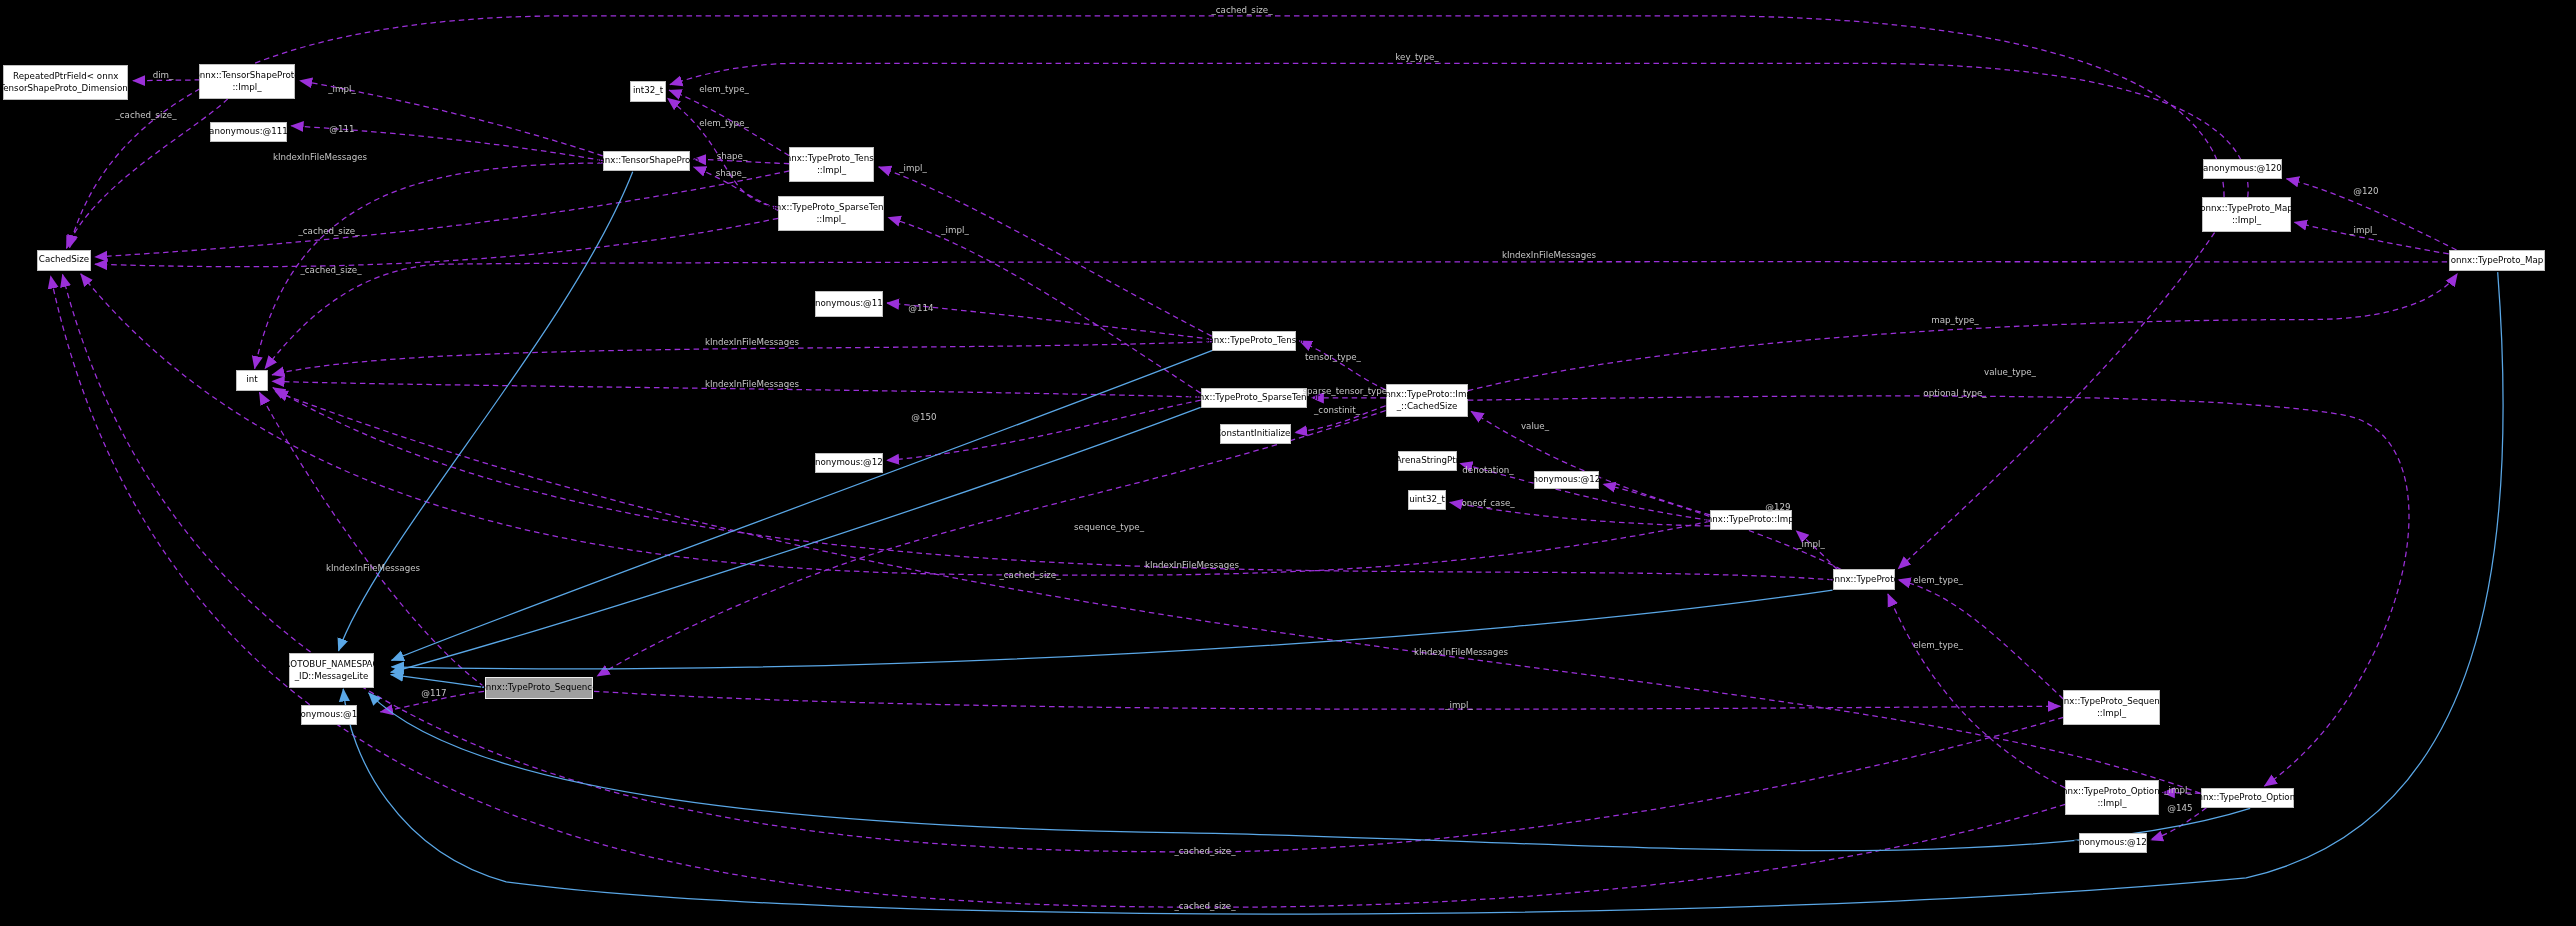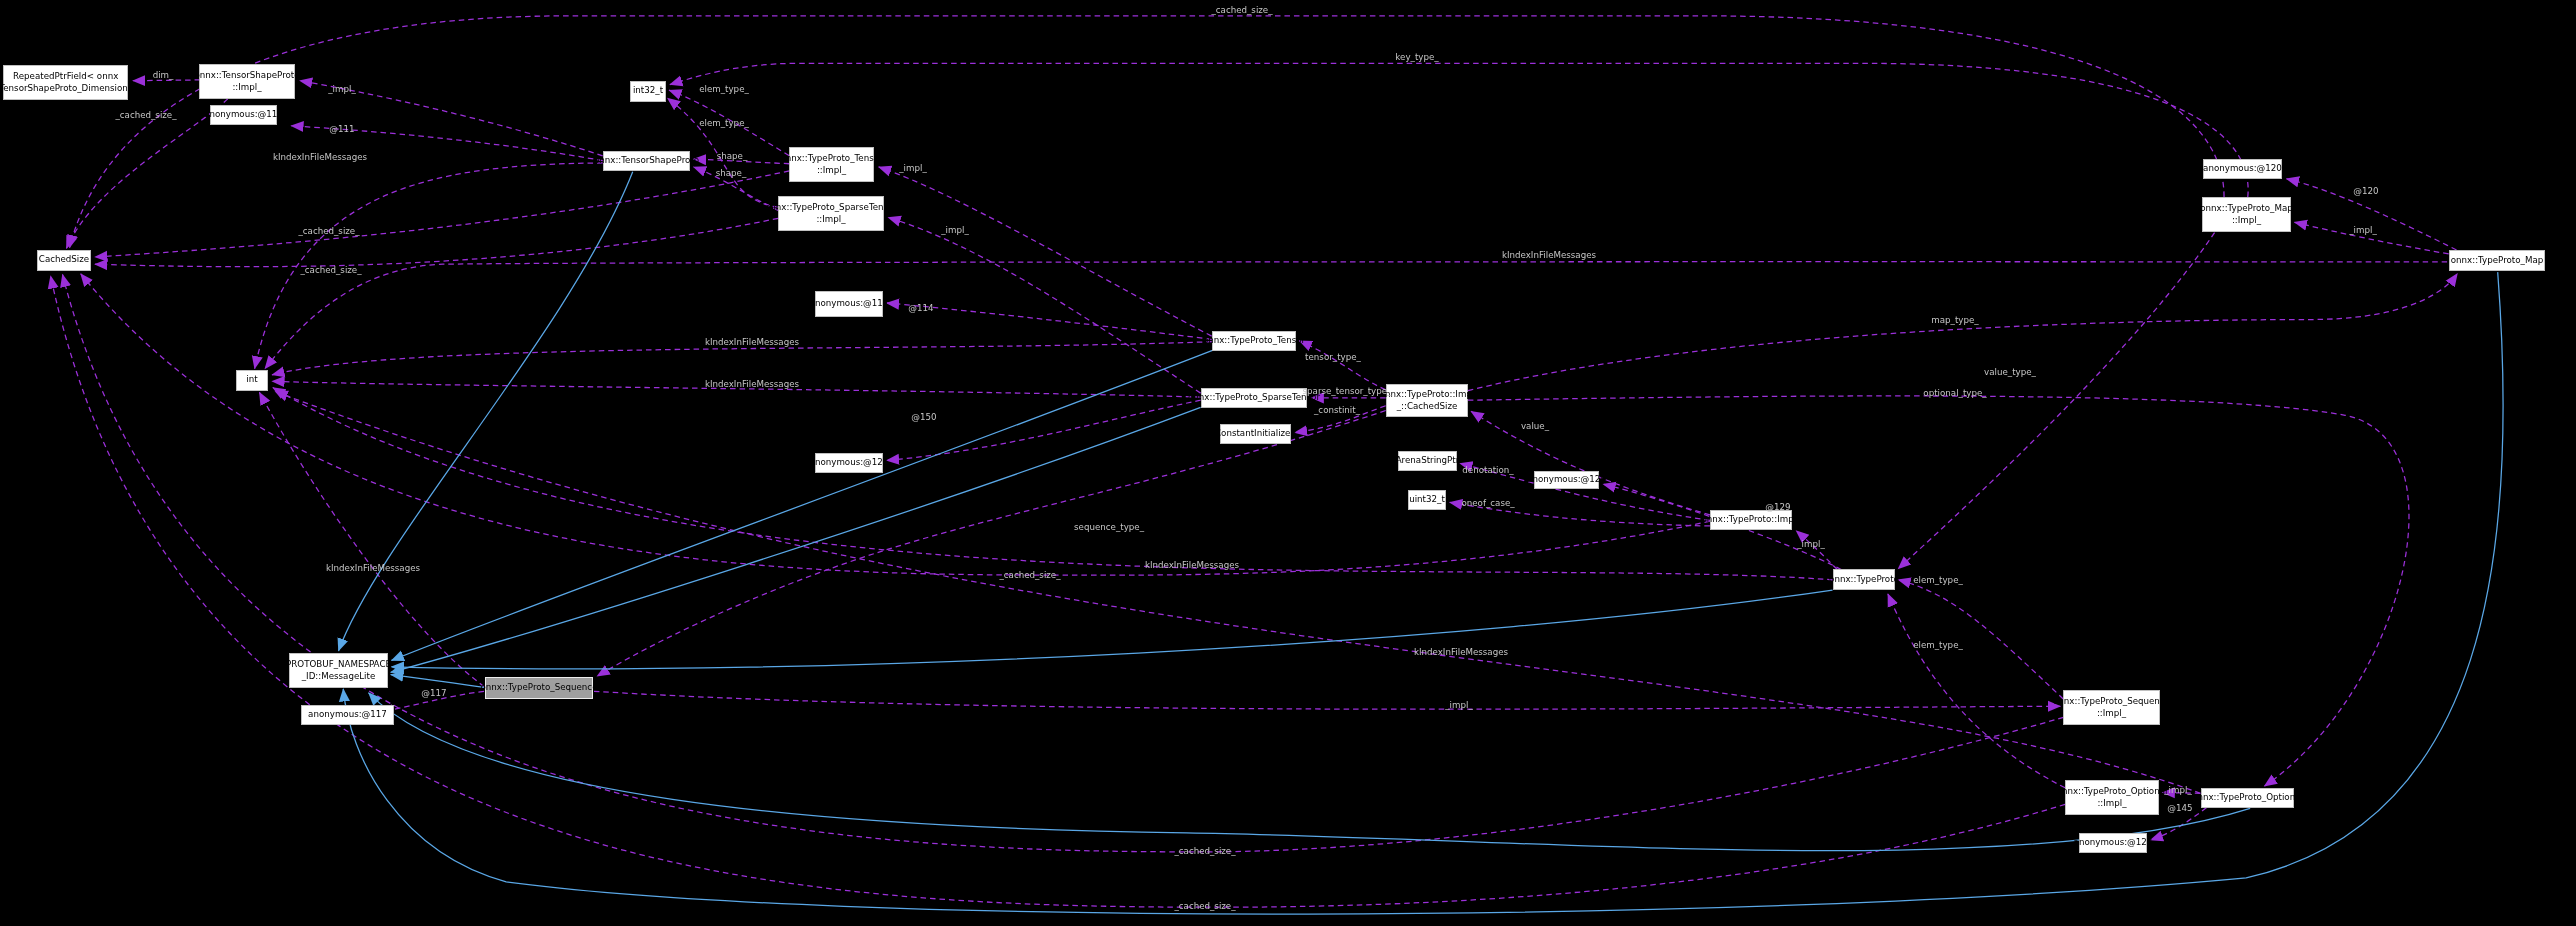--- a/index.html
+++ b/index.html
@@ -88,21 +88,21 @@
   </svg>
 
   <div class="node" style="left:3.2px;top:65px;width:125px;height:35px">
     <span>RepeatedPtrField&lt; onnx</span>
     <span>::TensorShapeProto_Dimension &gt;</span>
   </div>
   <div class="node" style="left:199px;top:64px;width:96px;height:35px">
     <span>onnx::TensorShapeProto</span>
     <span>::Impl_</span>
   </div>
-  <div class="node" style="left:210px;top:105px;width:67px;height:20px">
+  <div class="node" style="left:210px;top:122px;width:77px;height:20px">
     <span>anonymous:@111</span>
   </div>
   <div class="node" style="left:630px;top:81px;width:36px;height:20.6px">
     <span>int32_t</span>
   </div>
   <div class="node" style="left:603px;top:151px;width:87px;height:20px">
     <span>onnx::TensorShapeProto</span>
   </div>
   <div class="node" style="left:789px;top:147px;width:85px;height:35px">
     <span>onnx::TypeProto_Tensor</span>
@@ -145,25 +145,25 @@
   </div>
   <div class="node" style="left:1534px;top:471px;width:65px;height:18px">
     <span>anonymous:@129</span>
   </div>
   <div class="node" style="left:1710px;top:510px;width:82px;height:20px">
     <span>onnx::TypeProto::Impl_</span>
   </div>
   <div class="node" style="left:1833px;top:569px;width:62px;height:21.4px">
     <span>onnx::TypeProto</span>
   </div>
-  <div class="node" style="left:289px;top:653px;width:99px;height:35px">
+  <div class="node" style="left:289px;top:653px;width:85px;height:35px">
     <span>PROTOBUF_NAMESPACE</span>
     <span>_ID::MessageLite</span>
   </div>
-  <div class="node" style="left:301px;top:705px;width:93px;height:20px">
+  <div class="node" style="left:301px;top:705px;width:56px;height:20px">
     <span>anonymous:@117</span>
   </div>
   <div class="node current" style="left:485px;top:677px;width:108px;height:22px">
     <span>onnx::TypeProto_Sequence</span>
   </div>
   <div class="node" style="left:2063px;top:690px;width:97px;height:35px">
     <span>onnx::TypeProto_Sequence</span>
     <span>::Impl_</span>
   </div>
   <div class="node" style="left:2065px;top:780px;width:94px;height:35px">

